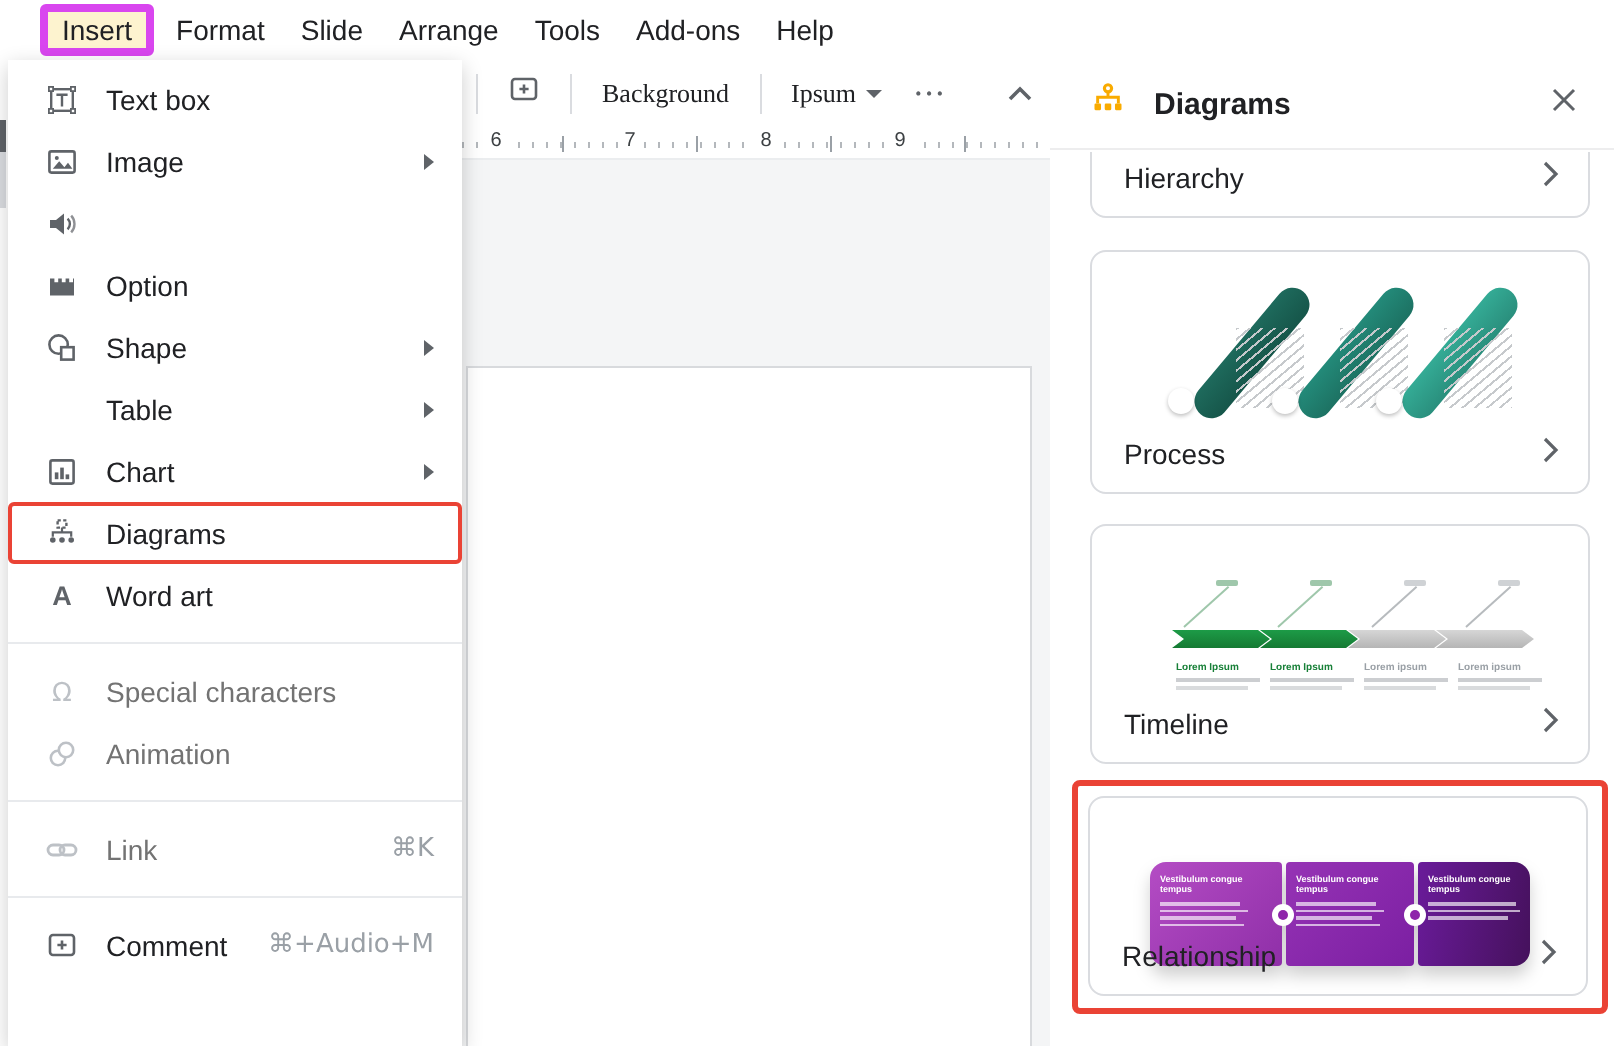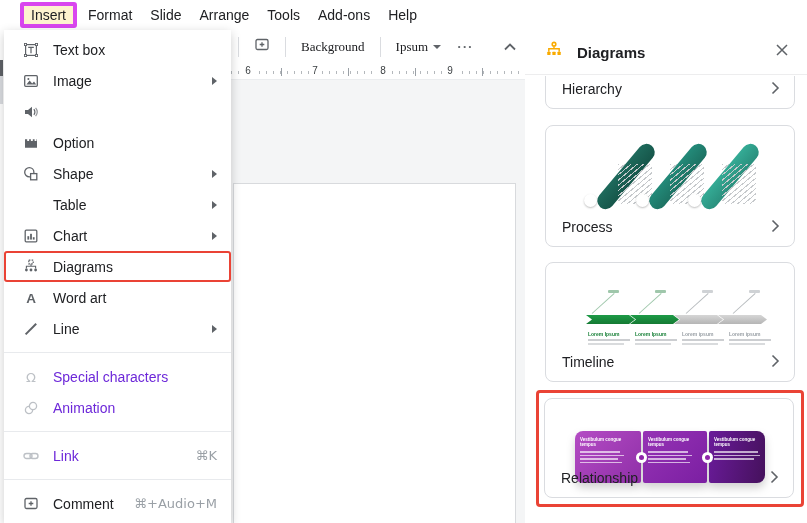--- a/index.html
+++ b/index.html
@@ -17,21 +17,21 @@
 
   
   .edge-sliver-dark { position:absolute; left:0; top:60px; width:3px; height:16px; background:#5f6368; z-index:4; }
   .edge-sliver-gray { position:absolute; left:0; top:76px; width:3px; height:28px; background:#dadce0; z-index:4; }
   .menu { position:absolute; left:4px; top:30px; width:227px; height:493px; background:#fff;
     box-shadow:0 3px 10px rgba(0,0,0,.2); z-index:10; padding-top:4px; }
   .menu-row { height:31px; display:flex; align-items:center; padding:0 14px 0 18px; position:relative; }
   .menu-row.highlighted { outline:2px solid #ea4335; outline-offset:-2px; border-radius:3px; }
   .mi { width:18px; height:16px; margin-right:13px; display:flex; align-items:center; justify-content:center; flex:none; }
   .menu-label { font-size:14px; color:#202124; flex:1; white-space:nowrap; }
-  .menu-row.disabled .menu-label { color:#6d28d9; }
+  .menu-row.disabled .menu-label { color:#737373; }
   .menu-arrow { width:0; height:0; border-left:5px solid #5f6368; border-top:4px solid transparent; border-bottom:4px solid transparent; }
   .menu-shortcut { font-size:13px; color:#9aa0a6; font-family:"DejaVu Sans", sans-serif; white-space:nowrap; }
   .menu-divider { height:1px; background:#e8eaed; margin:8px 0; }
 
   
   .center { position:absolute; left:231px; top:30px; width:294px; bottom:0; }
   .toolbar { height:33px; background:#fff; display:flex; align-items:center; font-size:13px; color:#202124;font-family:Liberation Serif, serif; }
   .tb-sep { width:1px; height:20px; background:#dadce0; margin:0 7px; flex:none; }
   .tb-btn { padding:4px 8px; display:flex; align-items:center; gap:5px; white-space:nowrap; }
   .tb-caret { width:0; height:0; border-top:4px solid #5f6368; border-left:4px solid transparent; border-right:4px solid transparent; margin-top:1px; }
@@ -261,29 +261,20 @@
 
   <div class="menu-row">
     <span class="mi">
         <svg width="16" height="16" viewBox="0 0 16 16">
           <text x="8" y="12.6" text-anchor="middle" font-size="13.5" font-weight="bold" fill="#5f6368" font-family="Liberation Sans, sans-serif">A</text>
         </svg>
       </span>
     <span class="menu-label">Word art</span>
   </div>
 
-  <div class="menu-row">
-    <span class="mi">
-        <svg width="16" height="16" viewBox="0 0 16 16">
-          <path d="M2.6 13.4L13.2 2.8" stroke="#5f6368" stroke-width="2"></path>
-        </svg>
-      </span>
-    <span class="menu-label">Line</span>
-    <span class="menu-arrow"></span>
-  </div>
 
   <div class="menu-divider"></div>
 
   <div class="menu-row disabled">
     <span class="mi">
         <svg width="16" height="16" viewBox="0 0 16 16">
           <text x="8" y="12.5" text-anchor="middle" font-size="13" fill="#bdc1c6" font-family="DejaVu Sans, sans-serif">Ω</text>
         </svg>
       </span>
     <span class="menu-label">Special characters</span>

